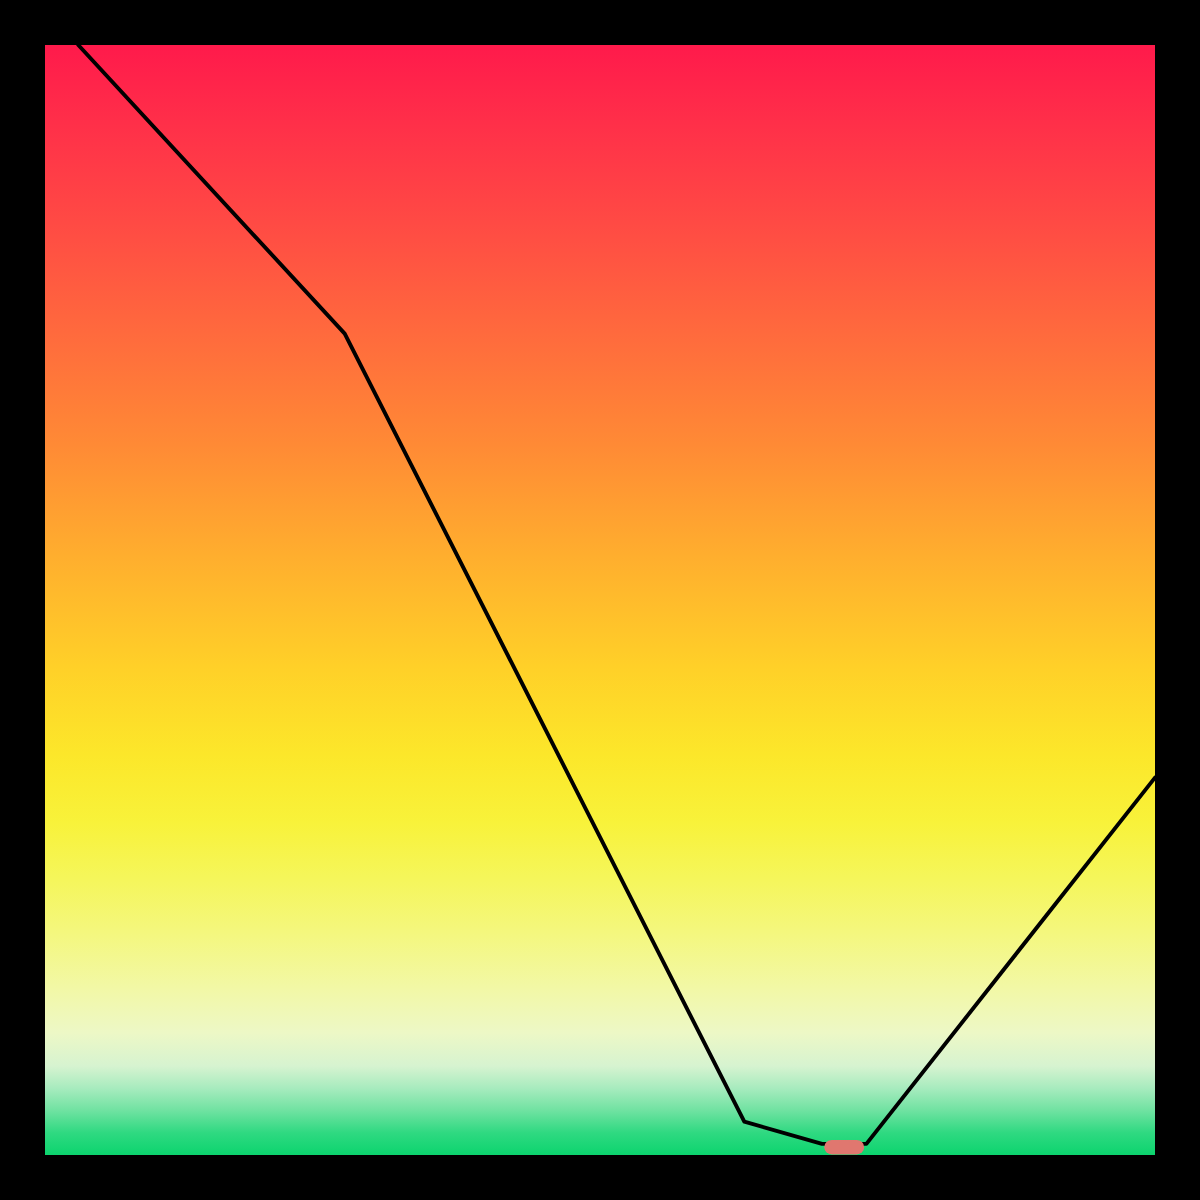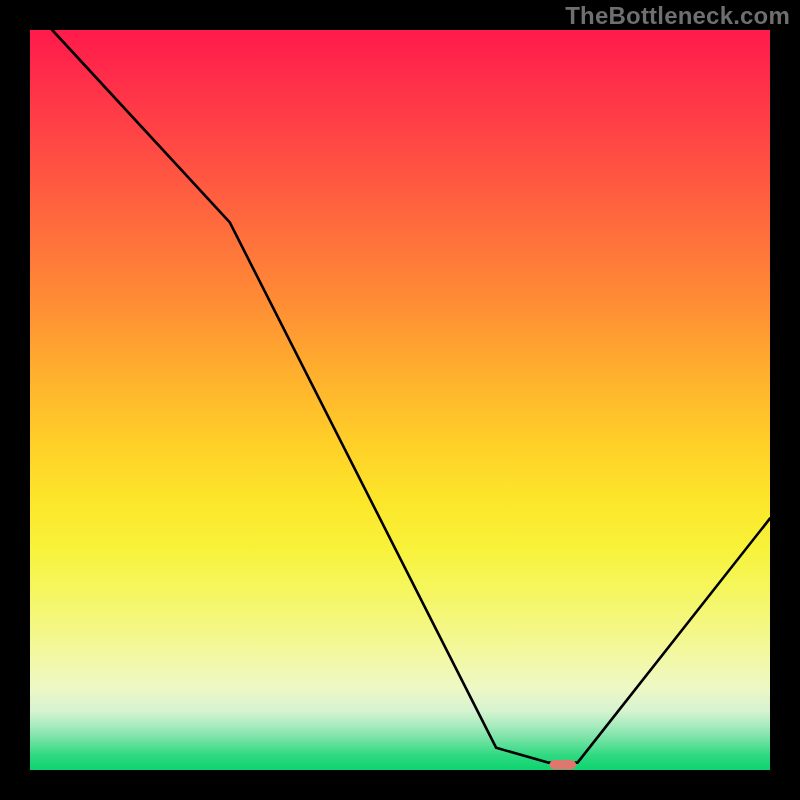--- a/index.html
+++ b/index.html
@@ -74,21 +74,20 @@
   }
   .marker {
     fill: #e0776f;
   }
 </style>
 </head>
 <body>
 
 <div class="frame">
 
-  <div class="watermark">TheBottleneck.com</div>
 
   <div class="plot">
     <svg class="overlay" viewBox="0 0 740 740" preserveAspectRatio="none">
       <path class="curve" d="M 22.2 0.0 L 199.8 192.4 L 466.2 717.8 L 518.0 732.6 L 547.6 732.6 L 740.0 488.4"></path>
       <rect class="marker" rx="5" ry="5" x="519.5" y="730.0" width="26.6" height="9.6"></rect>
     </svg>
   </div>
 
 </div>
 

